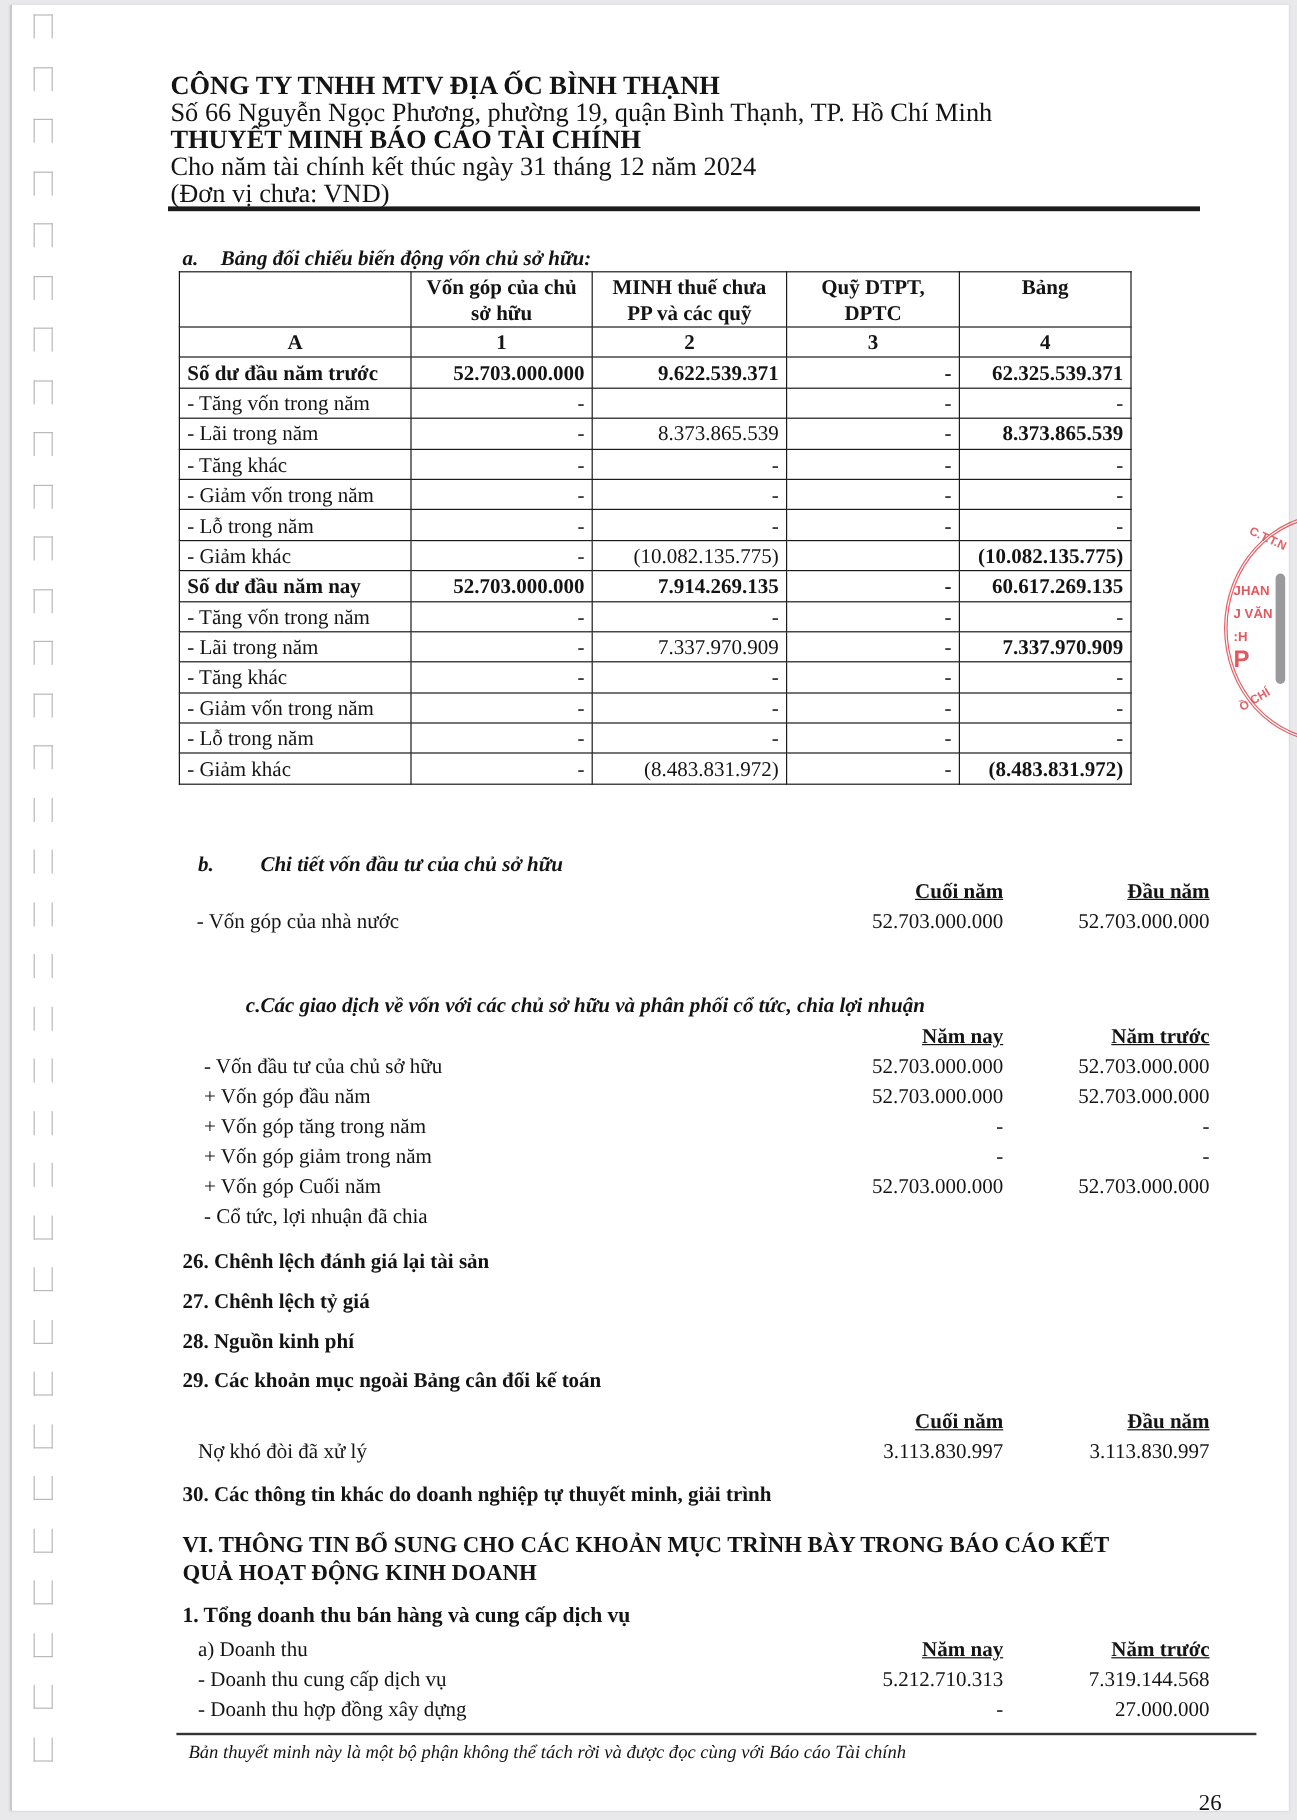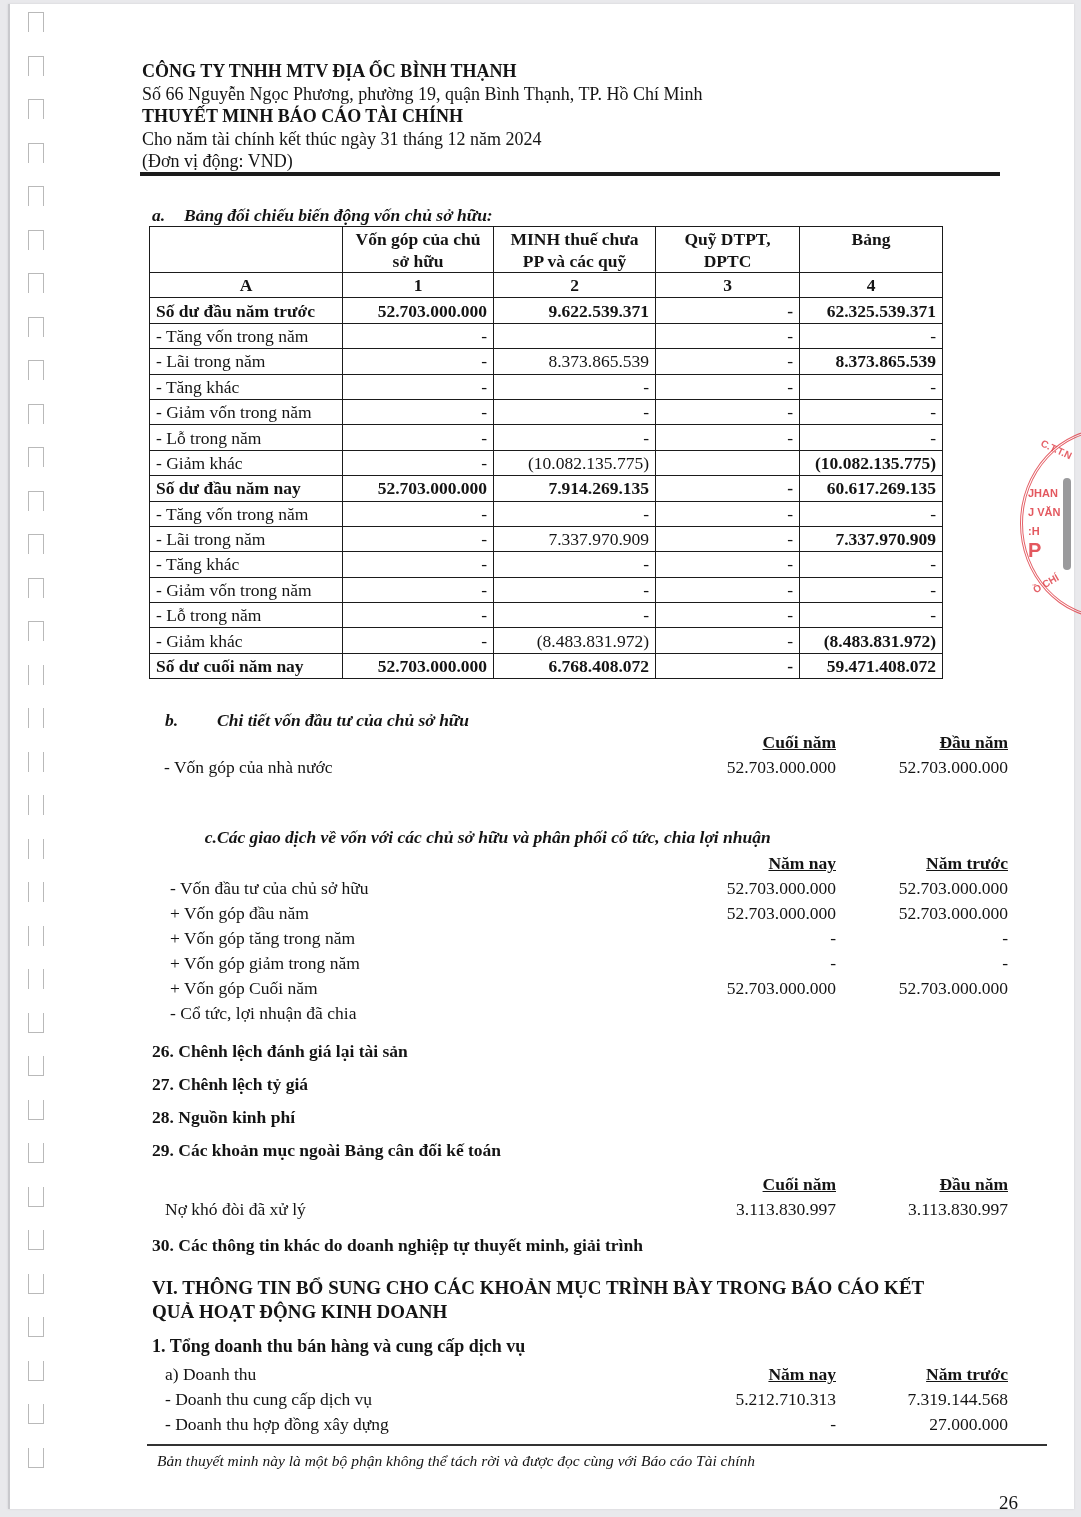--- a/index.html
+++ b/index.html
@@ -18,21 +18,21 @@
   .holes { position: absolute; left: 14px; top: 0; width: 30px; height: 1505px; }
   .hole {
     position: absolute; left: 4px; width: 16px; height: 20px;
     border-left: 1.5px solid #a8a8a8; border-right: 1.5px solid #a8a8a8;
     box-sizing: border-box; opacity: .8;
   }
   .hole.top { border-top: 1.5px solid #a8a8a8; }
   .hole.bot { border-bottom: 1.5px solid #a8a8a8; }
 
   .abs { position: absolute; }
-  .hdr { left: 140px; top: 60px; font-size: 18px; line-height: 22.5px; }
+  .hdr { left: 140px; top: 60px; font-size: 22px; line-height: 22.5px; }
   .hdr .b { font-weight: bold; }
   .hdr-rule { left: 138px; top: 172px; width: 860px; height: 4px; background: #1b1b1b; }
 
   .sec-title { font-style: italic; font-weight: bold; font-size: 17.5px; }
   .sec-letter { display: inline-block; width: 32px; }
 
   table.eq {
     position: absolute; left: 147px; top: 226px;
     border-collapse: collapse; font-size: 17.5px;
   }
@@ -116,21 +116,21 @@
       <div class="hole bot" style="top: 1356.5px;"></div>
       <div class="hole bot" style="top: 1400px;"></div>
       <div class="hole bot" style="top: 1443.5px;"></div>
     </div>
 
   <div class="abs hdr" style="left:132px;top:56px;">
     <div class="b">CÔNG TY TNHH MTV ĐỊA ỐC BÌNH THẠNH</div>
     <div>Số 66 Nguyễn Ngọc Phương, phường 19, quận Bình Thạnh, TP. Hồ Chí Minh</div>
     <div class="b">THUYẾT MINH BÁO CÁO TÀI CHÍNH</div>
     <div>Cho năm tài chính kết thúc ngày 31 tháng 12 năm 2024</div>
-    <div>(Đơn vị động: VND)</div>
+    <div>(Đơn vị chưa: VND)</div>
   </div>
   <div class="abs hdr-rule" style="left:130px;top:168px;"></div>
 
   <div class="abs sec-title" style="left:142px;top:201px;">
     <span class="sec-letter">a.</span><span>Bảng đối chiếu biến động vốn chủ sở hữu:</span>
   </div>
 
   <table class="eq" style="left:139px;top:222px;">
     <colgroup>
         <col class="c0">
@@ -256,27 +256,20 @@
           <td class="num">-</td>
           <td class="num">-</td>
         </tr>
         <tr>
           <td>- Giảm khác</td>
           <td class="num">-</td>
           <td class="num">(8.483.831.972)</td>
           <td class="num">-</td>
           <td class="num" style="font-weight: bold;">(8.483.831.972)</td>
         </tr>
-        <tr class="bold">
-          <td>Số dư cuối năm nay</td>
-          <td class="num">52.703.000.000</td>
-          <td class="num">6.768.408.072</td>
-          <td class="num">-</td>
-          <td class="num">59.471.408.072</td>
-        </tr>
       </tbody>
   </table>
 
   <div class="abs sec-title" style="left:155px;top:706px;">
     <span class="sec-letter" style="width:52px">b.</span><span>Chi tiết vốn đầu tư của chủ sở hữu</span>
   </div>
   <div class="twocol" style="left:140px;top:726px;">
     <div class="row">
       <span class="v1 colhead">Cuối năm</span>
       <span class="v2 colhead">Đầu năm</span>

